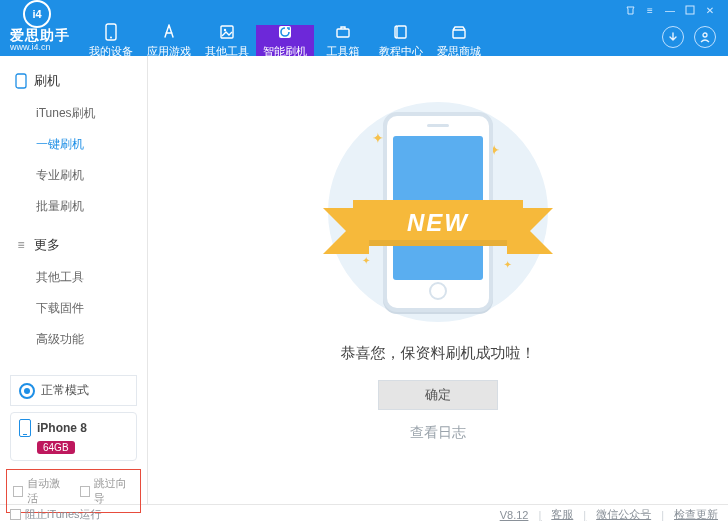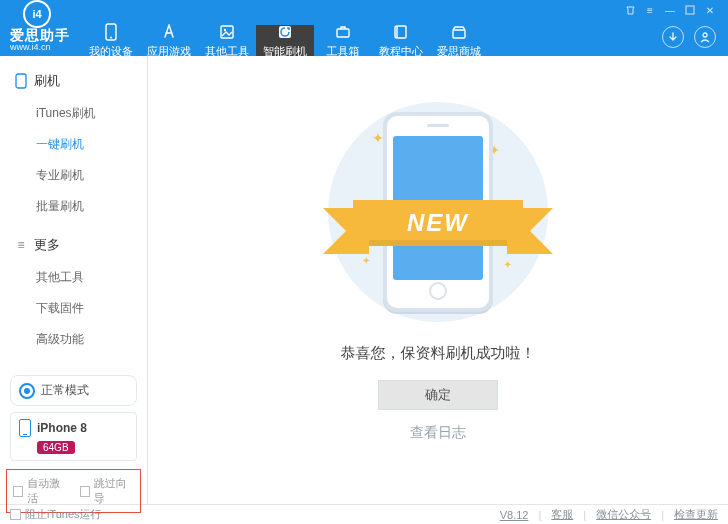--- a/index.html
+++ b/index.html
@@ -6,37 +6,37 @@
   html, body { width: 728px; height: 524px; font-family: "Microsoft YaHei", Arial, sans-serif; font-size: 12px; color: #333; background:#fff; }
   
   .header { height: 56px; background: #1e8fe6; display:flex; align-items:stretch; color:#fff; position:relative; }
   .logo { display:flex; align-items:center; padding:0 12px 0 10px;flex-direction:column; }
   .logo-badge { width:28px; height:28px; border-radius:50%; border:2px solid #fff; display:flex; align-items:center; justify-content:center; font-size:11px; font-weight:bold; color:#fff; margin-right:6px; }
   .logo-text { line-height:1.1; }
   .logo-text .t1 { font-size:14px; font-weight:bold; letter-spacing:1px; }
   .logo-text .t2 { font-size:9px; opacity:.9; }
   .tabs { display:flex; height:100%; }
   .tab { width:58px; display:flex; flex-direction:column; align-items:center; justify-content:center; gap:3px; font-size:11px; cursor:pointer;margin-top:25px; }
-  .tab.active { background:#404040; }
+  .tab.active { background:#6d28d9; }
   .tab-icon { width:20px; height:18px; display:flex; align-items:center; justify-content:center; }
   .header-actions { position:absolute; right:10px; top:0; height:100%; display:flex; flex-direction:column; justify-content:space-between; align-items:flex-end; }
   .win-controls { display:flex; gap:8px; padding-top:4px; padding-right:2px;}
   .win-btn { width:12px; height:12px; display:flex; align-items:center; justify-content:center; cursor:pointer; font-size:10px; color:#cfe8ff; }
   .round-icons { display:flex; gap:10px; padding-bottom:8px; padding-right:2px;}
   .round-btn { width:22px; height:22px; border:1.5px solid #bfe0ff; border-radius:50%; display:flex; align-items:center; justify-content:center; cursor:pointer; color:#e6f3ff; font-size:12px;}
   
   .body { display:flex; height:448px; }
   .sidebar { width:148px; border-right:1px solid #e6e6e6; display:flex; flex-direction:column; }
   .side-scroll { padding:10px 0 6px 0; flex:1; }
   .side-sec-head { display:flex; align-items:center; gap:6px; padding:6px 14px; color:#333; font-size:13px; }
   .side-sec-head .sec-icon { width:14px; height:14px; display:flex; align-items:center; justify-content:center; color:#1e8fe6; font-size:12px;}
   .side-items { padding:2px 0 8px 0; }
   .side-item { padding:7px 0 7px 36px; font-size:12px; color:#666; cursor:pointer; }
   .side-item.active { color:#1e8fe6; }
-  .mode-box { margin:6px 10px; border:1px solid #e3e8ee; border-radius:8px; padding:6px 8px; display:flex; align-items:center; gap:6px; font-size:12px; color:#555;}
+  .mode-box { margin:6px 10px; border:1px solid #e3e8ee; border-radius:0; padding:6px 8px; display:flex; align-items:center; gap:6px; font-size:12px; color:#555;}
   .mode-box .mode-icon { width:16px; height:16px; border-radius:50%; border:2px solid #1e8fe6; position:relative; }
   .mode-box .mode-icon::after{content:""; position:absolute; width:6px; height:6px; background:#1e8fe6; border-radius:50%; top:3px; left:3px;}
   .device-box { margin:0 10px 8px 10px; border:1px solid #e3e8ee; border-radius:4px; padding:6px 8px; }
   .device-line1 { display:flex; align-items:center; gap:6px; color:#444; font-weight:bold; font-size:12px;}
   .device-line1 .phone-icon{ width:12px; height:18px; border:1.5px solid #1e8fe6; border-radius:2px; position:relative;}
   .device-line1 .phone-icon::after{content:""; position:absolute; bottom:1px; left:50%; transform:translateX(-50%); width:4px; height:1.5px; background:#1e8fe6;}
   .device-badge { display:inline-block; margin-top:4px; margin-left:18px; background:#be185d; color:#fff; font-size:10px; padding:1px 6px; border-radius:3px; }
   .footer-checks { border:1.5px solid #e74c3c; margin:0 6px 8px 6px; padding:6px 6px; display:flex; gap:12px; }
   .chk { display:flex; align-items:center; gap:4px; color:#999; font-size:11px; cursor:pointer;}
   .chk .box { width:11px; height:11px; border:1px solid #bbb; background:#fff; }

